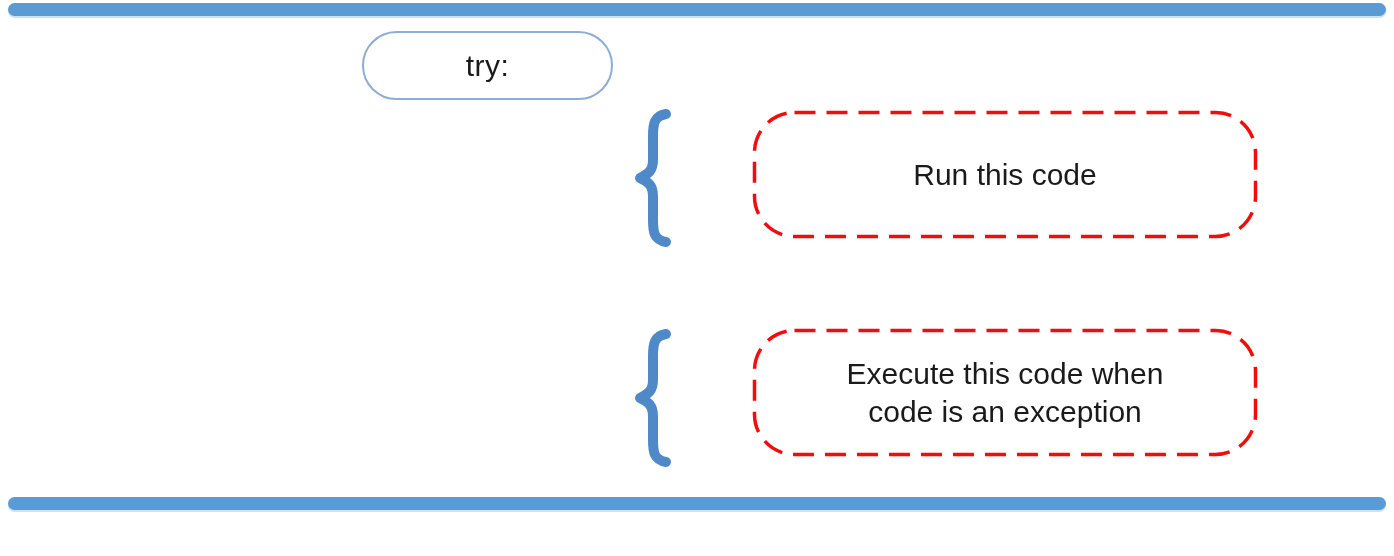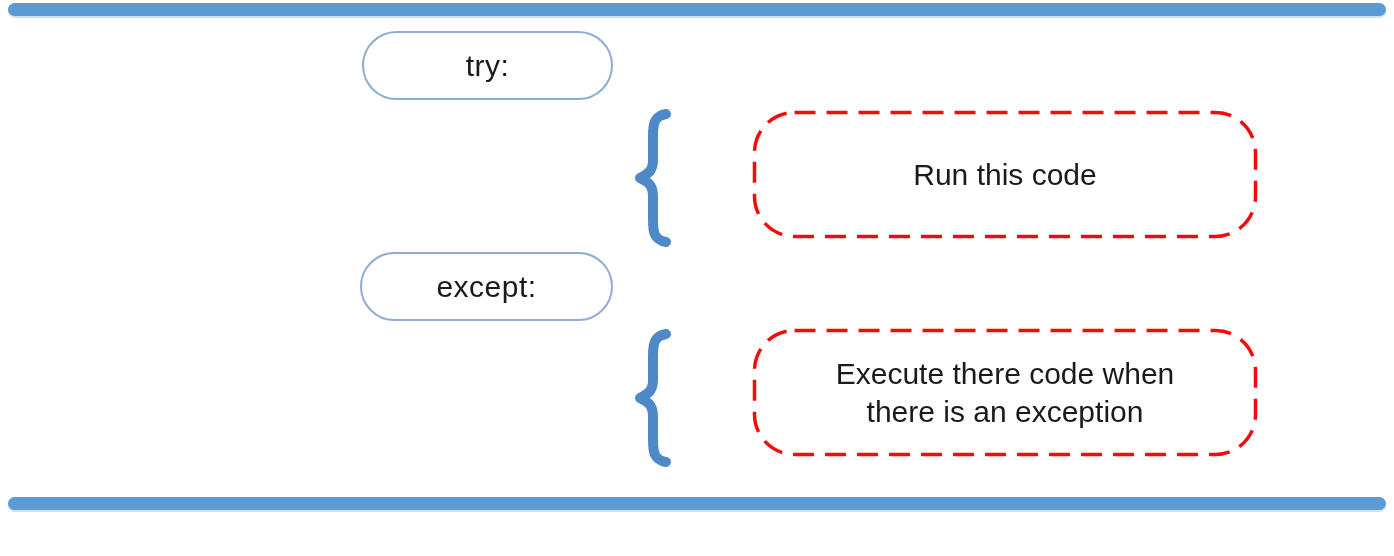--- a/index.html
+++ b/index.html
@@ -106,35 +106,32 @@
 
   <div class="dashed-box dashed-box-1">
     <svg viewBox="0 0 506 129">
       <rect x="2.5" y="2.5" width="501" height="124" rx="40" ry="40"></rect>
     </svg>
     <div class="box-text">
       <span>Run this code</span>
     </div>
   </div>
 
-  <div class="pill pill-except">
-    <span>except:</span>
-  </div>
 
   <div class="brace brace-2">
     <svg viewBox="0 0 44 140">
       <path d="M 35 6 C 23 8 22 16 22 28 L 22 52 C 22 63 17 66 9 70 C 17 74 22 77 22 88 L 22 112 C 22 124 23 132 35 134"></path>
     </svg>
   </div>
 
   <div class="dashed-box dashed-box-2">
     <svg viewBox="0 0 506 129">
       <rect x="2.5" y="2.5" width="501" height="124" rx="40" ry="40"></rect>
     </svg>
     <div class="box-text">
-      <span>Execute there code when</span>
-      <span>there is an exception</span>
+      <span>Execute this code when</span>
+      <span>code is an exception</span>
     </div>
   </div>
 
   <div class="divider-bar bottom"></div>
 
 </div>
 
 </body></html>

